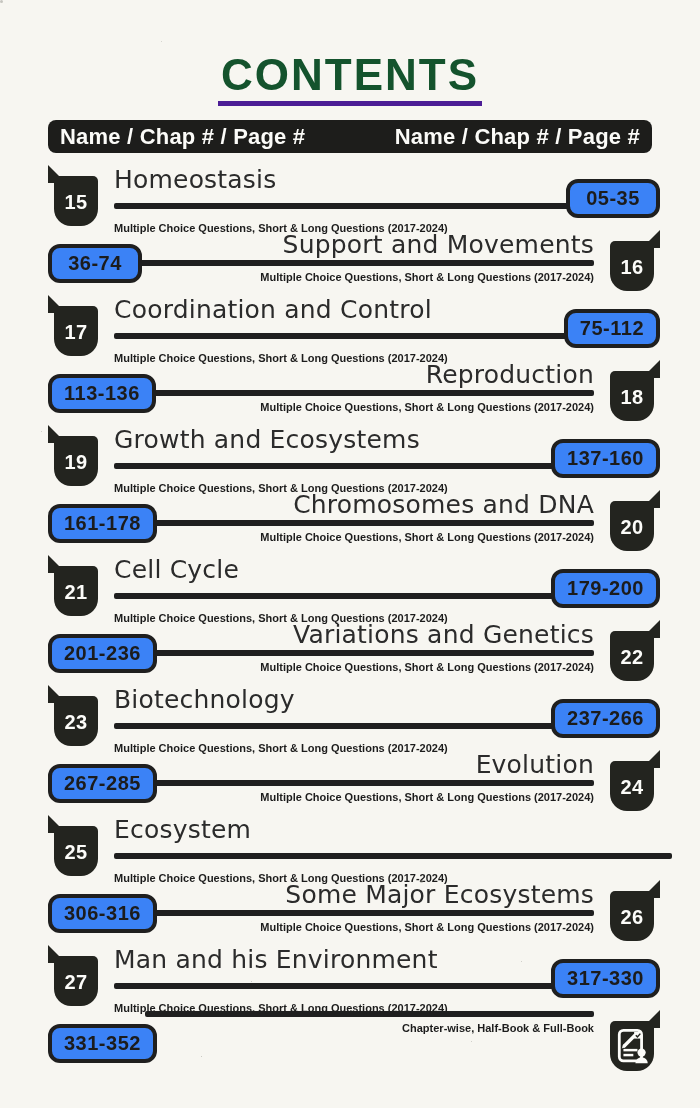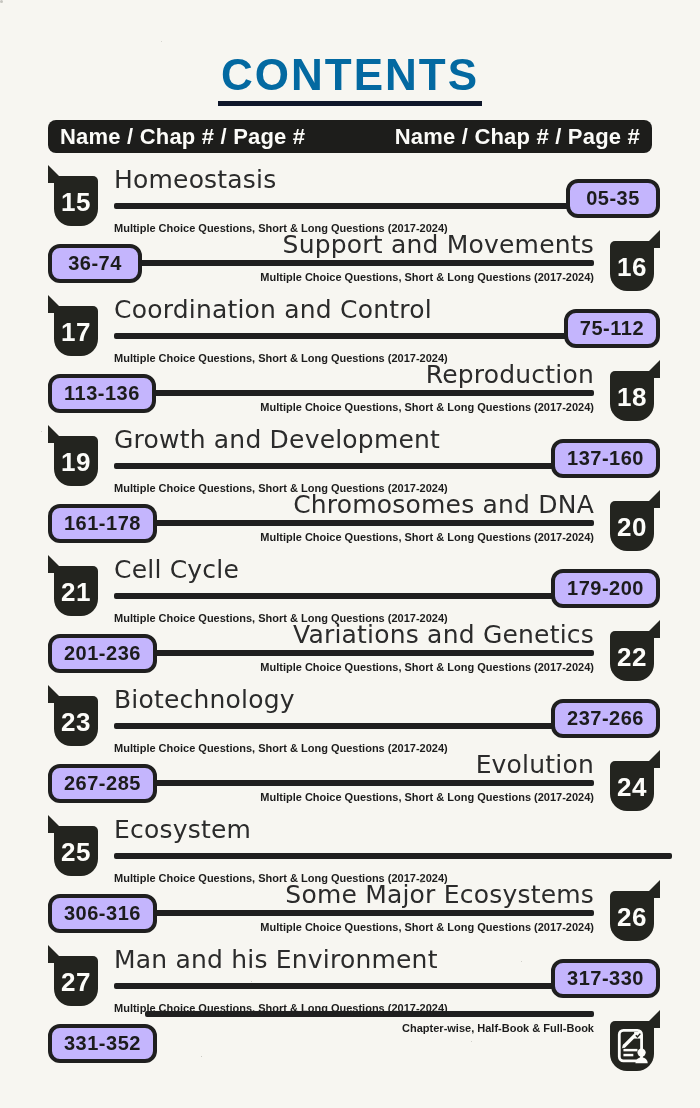--- a/index.html
+++ b/index.html
@@ -17,22 +17,22 @@
   .speck{position:absolute;width:3px;height:3px;border-radius:50%;background:#8a8a84;opacity:.45;
     box-shadow:160px 40px 0 -1px #9a9a92, 420px 880px 0 0 #88887f, 250px 980px 0 -1px #77776e,
     520px 960px 0 -1px #88887f, 90px 720px 0 -1px #9a9a92, 610px 520px 0 -1px #9a9a92,
     330px 300px 0 -1.5px #a0a098, 40px 430px 0 -1px #88887f, 650px 130px 0 -1.5px #a0a098,
     200px 1055px 0 -1px #77776e, 470px 1040px 0 -1px #88887f;}
 
   .title-wrap{text-align:center;padding-top:52px;}
   .title{
     display:inline-block;margin:0;
     font-size:44px;font-weight:800;letter-spacing:2px;
-    color:#0369a1;
-    border-bottom:5px solid #0f172a;
+    color:#14532d;
+    border-bottom:5px solid #4c1d95;
     padding:0 3px 3px 3px;
     line-height:1.05;
   }
 
   .bar{
     margin:15px auto 0 auto;
     width:580px;height:31px;
     background:#1d1d1b;
     border-radius:7px;
     display:flex;align-items:center;justify-content:space-between;
@@ -48,21 +48,21 @@
 
   
   .chap-badge{position:relative;flex:0 0 50px;width:50px;height:61px;margin-top:2px;}
   .flag{position:absolute;top:0;left:0;width:0;height:0;
     border-bottom:18px solid #23241f;border-right:18px solid transparent;}
   .row.right .flag{left:auto;right:0;border-right:none;border-left:18px solid transparent;}
   .badge-body{position:absolute;top:11px;bottom:0;left:6px;right:0;
     background:#23241f;border-radius:0 5px 17px 17px;
     display:flex;align-items:center;justify-content:center;}
   .row.right .badge-body{left:0;right:6px;border-radius:5px 0 17px 17px;}
-  .chap-num{color:#fcfcf9;font-size:26px;font-weight:700;letter-spacing:.5px;padding-top:2px;}
+  .chap-num{color:#fcfcf9;font-size:20px;font-weight:700;letter-spacing:.5px;padding-top:2px;}
   .practice-icon{display:none;width:33px;height:40px;}
   .row.icon .practice-icon{display:block;}
 
   
   .mid{flex:1;min-width:0;display:flex;flex-direction:column;padding-top:2px;}
   .row.left .mid{margin:0 -12px 0 16px;gap:8px;}
   .row.right .mid{margin:0 16px 0 -12px;text-align:right;}
   .chap-title{
     font-family:"DejaVu Sans", sans-serif;
     font-size:25px;font-weight:400;color:#2b2b2b;
@@ -71,21 +71,21 @@
   .rule{height:6px;background:#1f1f1f;border-radius:2px;margin-top:1px;}
   .chap-sub{
     font-size:11px;font-weight:700;color:#1c1c1c;
     line-height:15px;margin-top:4px;white-space:nowrap;letter-spacing:0;
   }
 
   
   .page-badge{
     position:relative;z-index:2;
     margin-top:16px;
-    background:#c4b5fd;
+    background:#3b82f6;
     border:4.5px solid #1f1f1f;
     border-radius:12px;
     padding:4px 12px;
     font-size:20px;font-weight:700;letter-spacing:.5px;color:#1c1c1c;
     white-space:nowrap;min-width:62px;text-align:center;
   }
 </style>
 </head>
 <body>
 
@@ -164,21 +164,21 @@
   </div>
       <div class="row left">
     <div class="chap-badge">
       <span class="flag"></span>
       <span class="badge-body">
         <span class="chap-num">19</span>
 
       </span>
     </div>
     <div class="mid">
-      <div class="chap-title">Growth and Development</div>
+      <div class="chap-title">Growth and Ecosystems</div>
       <div class="rule"></div>
       <div class="chap-sub">Multiple Choice Questions, Short &amp; Long Questions (2017-2024)</div>
     </div>
     <div class="page-badge">137-160</div>
   </div>
       <div class="row right">
     <div class="chap-badge">
       <span class="flag"></span>
       <span class="badge-body">
         <span class="chap-num">20</span>

